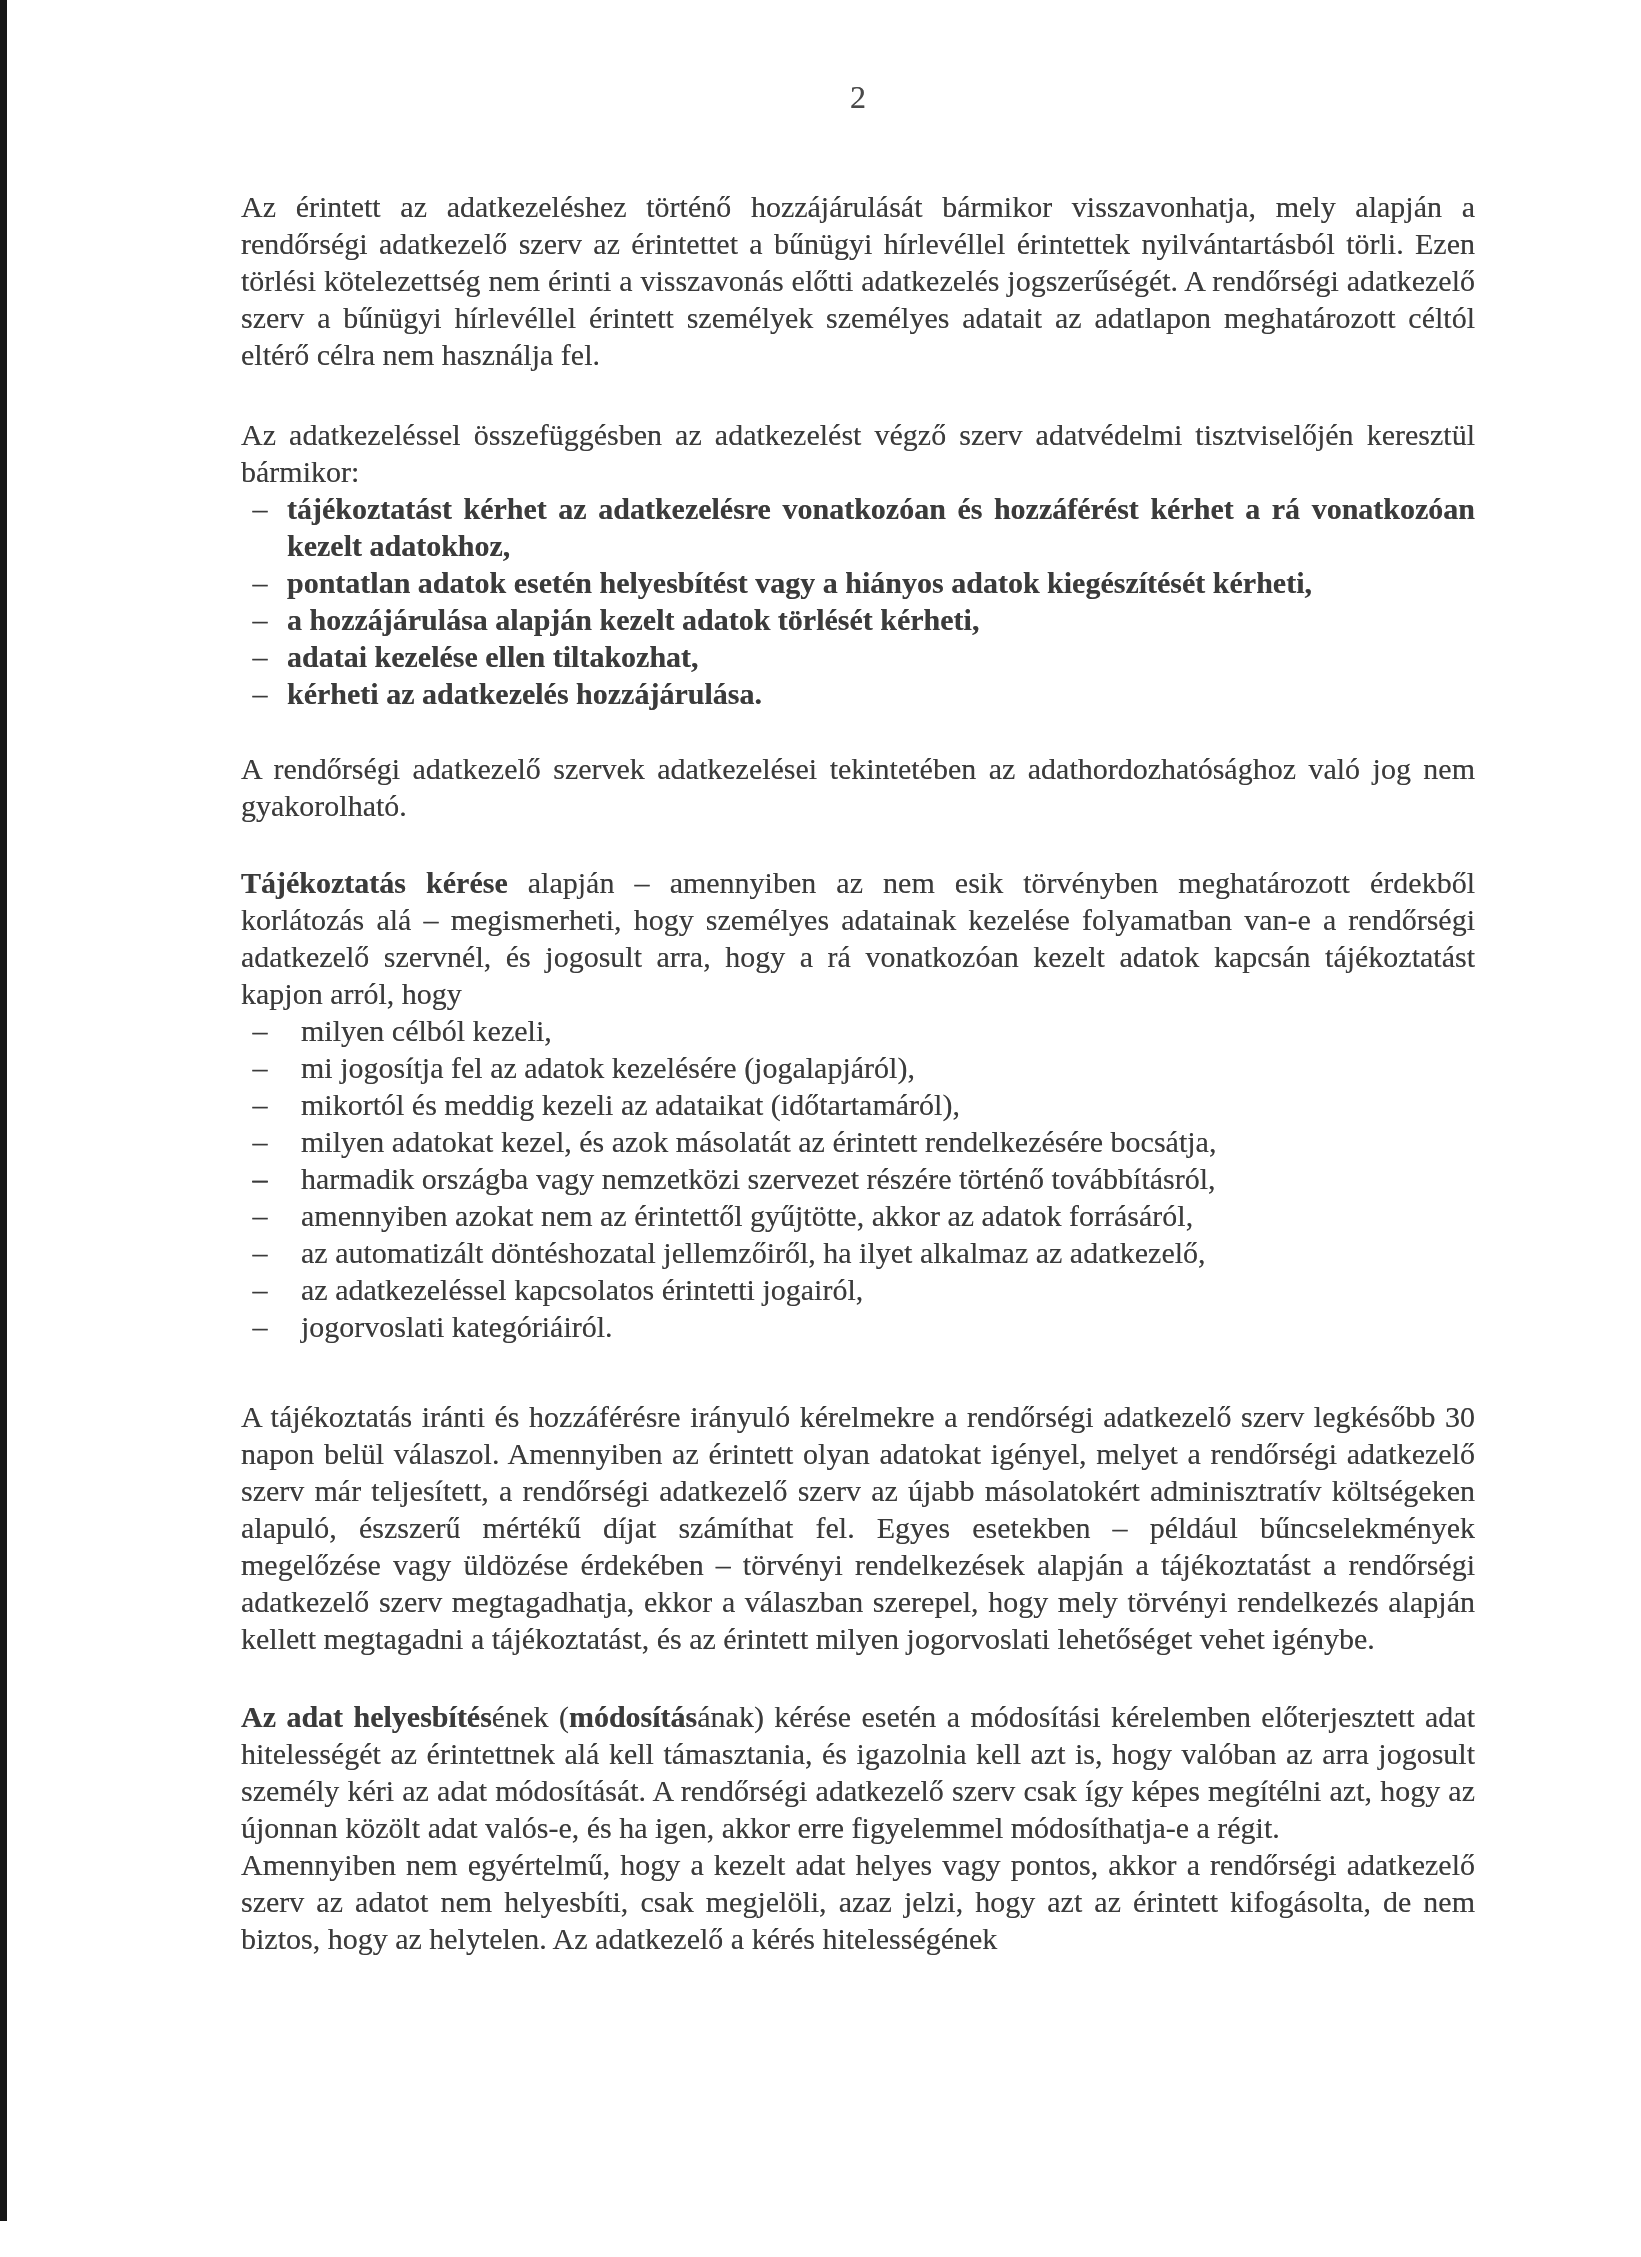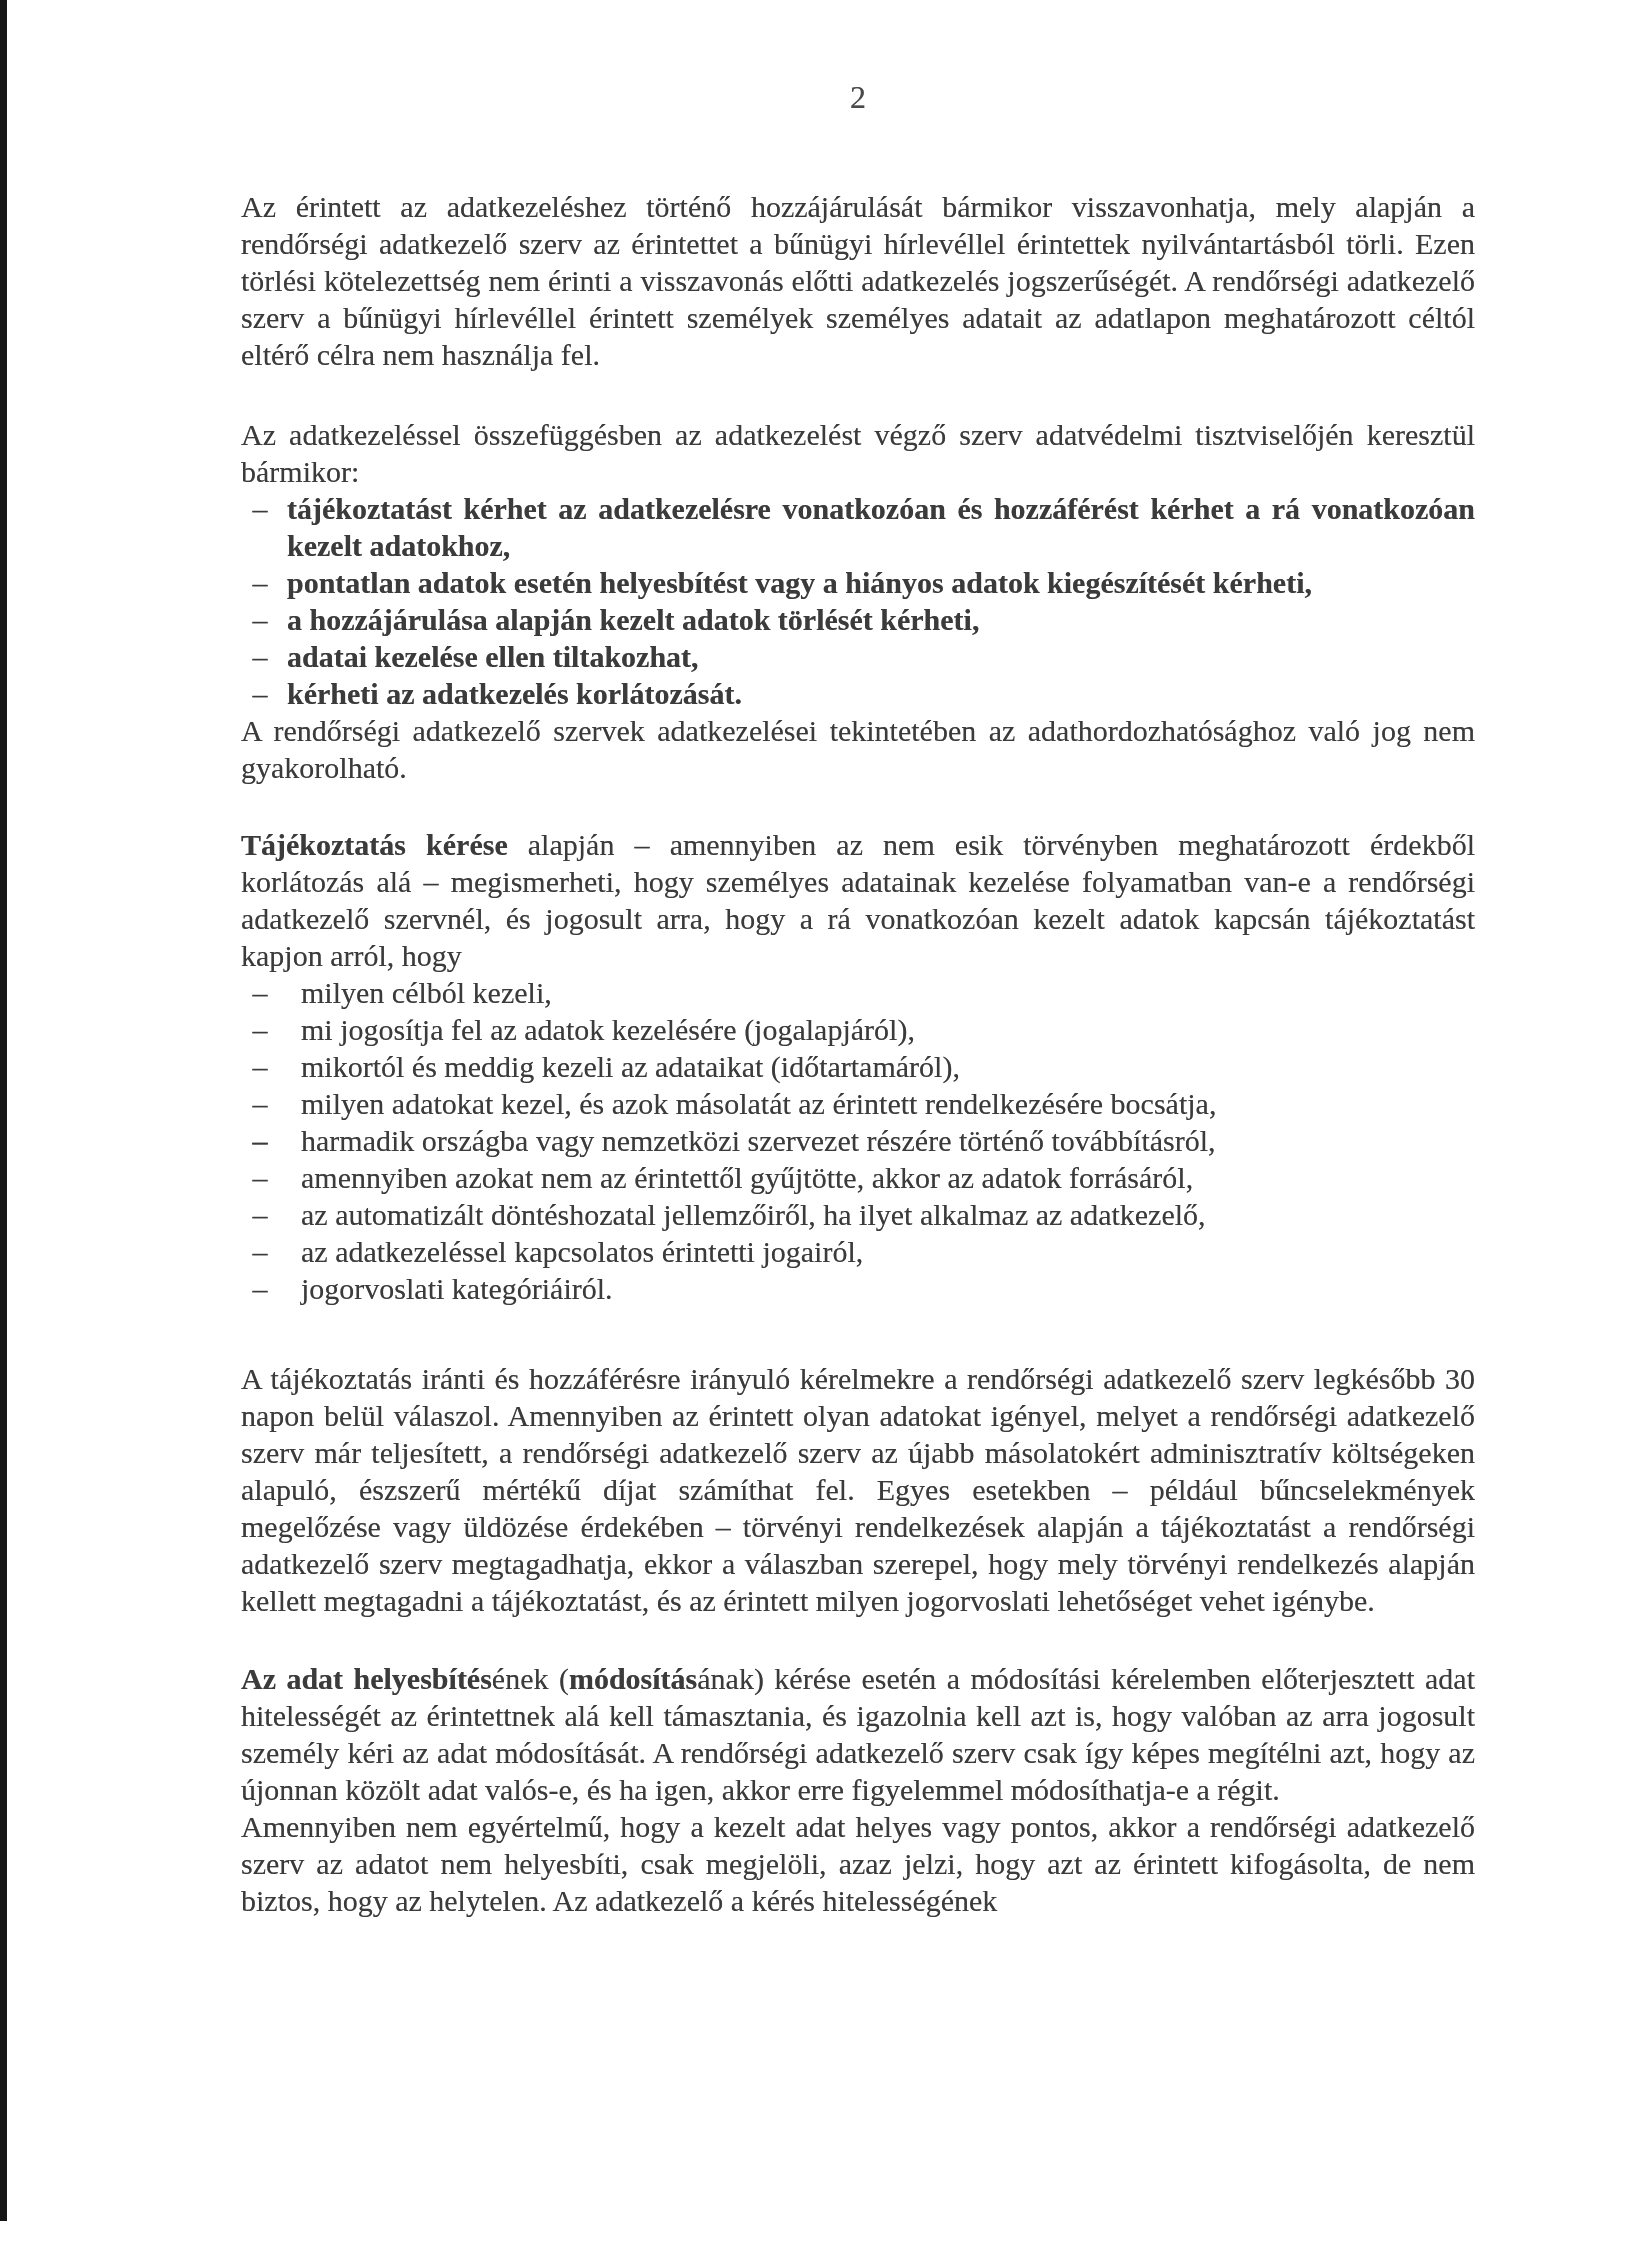--- a/index.html
+++ b/index.html
@@ -54,21 +54,21 @@
   .list-info li { padding-left: 60px; }
   .dash {
     position: absolute;
     left: 11.6px;
     top: 0;
   }
   .list-rights li .li-text { font-weight: bold; }
   .bold { font-weight: bold; }
   .m-p1 { margin-top: 72px; }
   .m-p2 { margin-top: 43px; }
-  .m-p3 { }
+  .m-p3 { margin-top: 38px; }
   .m-p4 { margin-top: 40px; }
   .m-p5 { margin-top: 53px; }
   .m-p6 { margin-top: 41px; }
   .m-p7 { margin-top: 0; }
 </style>
 </head>
 <body>
 
 <div class="scan-edge"></div>
 
@@ -78,21 +78,21 @@
 
   <p class="m-p1">Az érintett az adatkezeléshez történő hozzájárulását bármikor visszavonhatja, mely alapján a rendőrségi adatkezelő szerv az érintettet a bűnügyi hírlevéllel érintettek nyilvántartásból törli. Ezen törlési kötelezettség nem érinti a visszavonás előtti adatkezelés jogszerűségét. A rendőrségi adatkezelő szerv a bűnügyi hírlevéllel érintett személyek személyes adatait az adatlapon meghatározott céltól eltérő célra nem használja fel.</p>
 
   <p class="m-p2">Az adatkezeléssel összefüggésben az adatkezelést végző szerv adatvédelmi tisztviselőjén keresztül bármikor:</p>
 
   <ul class="list-rights">
     <li><span class="dash">–</span><span class="li-text">tájékoztatást kérhet az adatkezelésre vonatkozóan és hozzáférést kérhet a rá vonatkozóan kezelt adatokhoz,</span></li>
     <li><span class="dash">–</span><span class="li-text">pontatlan adatok esetén helyesbítést vagy a hiányos adatok kiegészítését kérheti,</span></li>
     <li><span class="dash">–</span><span class="li-text">a hozzájárulása alapján kezelt adatok törlését kérheti,</span></li>
     <li><span class="dash">–</span><span class="li-text">adatai kezelése ellen tiltakozhat,</span></li>
-    <li><span class="dash">–</span><span class="li-text">kérheti az adatkezelés korlátozását.</span></li>
+    <li><span class="dash">–</span><span class="li-text">kérheti az adatkezelés hozzájárulása.</span></li>
   </ul>
 
   <p class="m-p3">A rendőrségi adatkezelő szervek adatkezelései tekintetében az adathordozhatósághoz való jog nem gyakorolható.</p>
 
   <p class="m-p4"><span class="bold">Tájékoztatás kérése</span><span> alapján – amennyiben az nem esik törvényben meghatározott érdekből korlátozás alá – megismerheti, hogy személyes adatainak kezelése folyamatban van-e a rendőrségi adatkezelő szervnél, és jogosult arra, hogy a rá vonatkozóan kezelt adatok kapcsán tájékoztatást kapjon arról, hogy</span></p>
 
   <ul class="list-info">
     <li><span class="dash">–</span><span class="li-text">milyen célból kezeli,</span></li>
     <li><span class="dash">–</span><span class="li-text">mi jogosítja fel az adatok kezelésére (jogalapjáról),</span></li>
     <li><span class="dash">–</span><span class="li-text">mikortól és meddig kezeli az adataikat (időtartamáról),</span></li>

